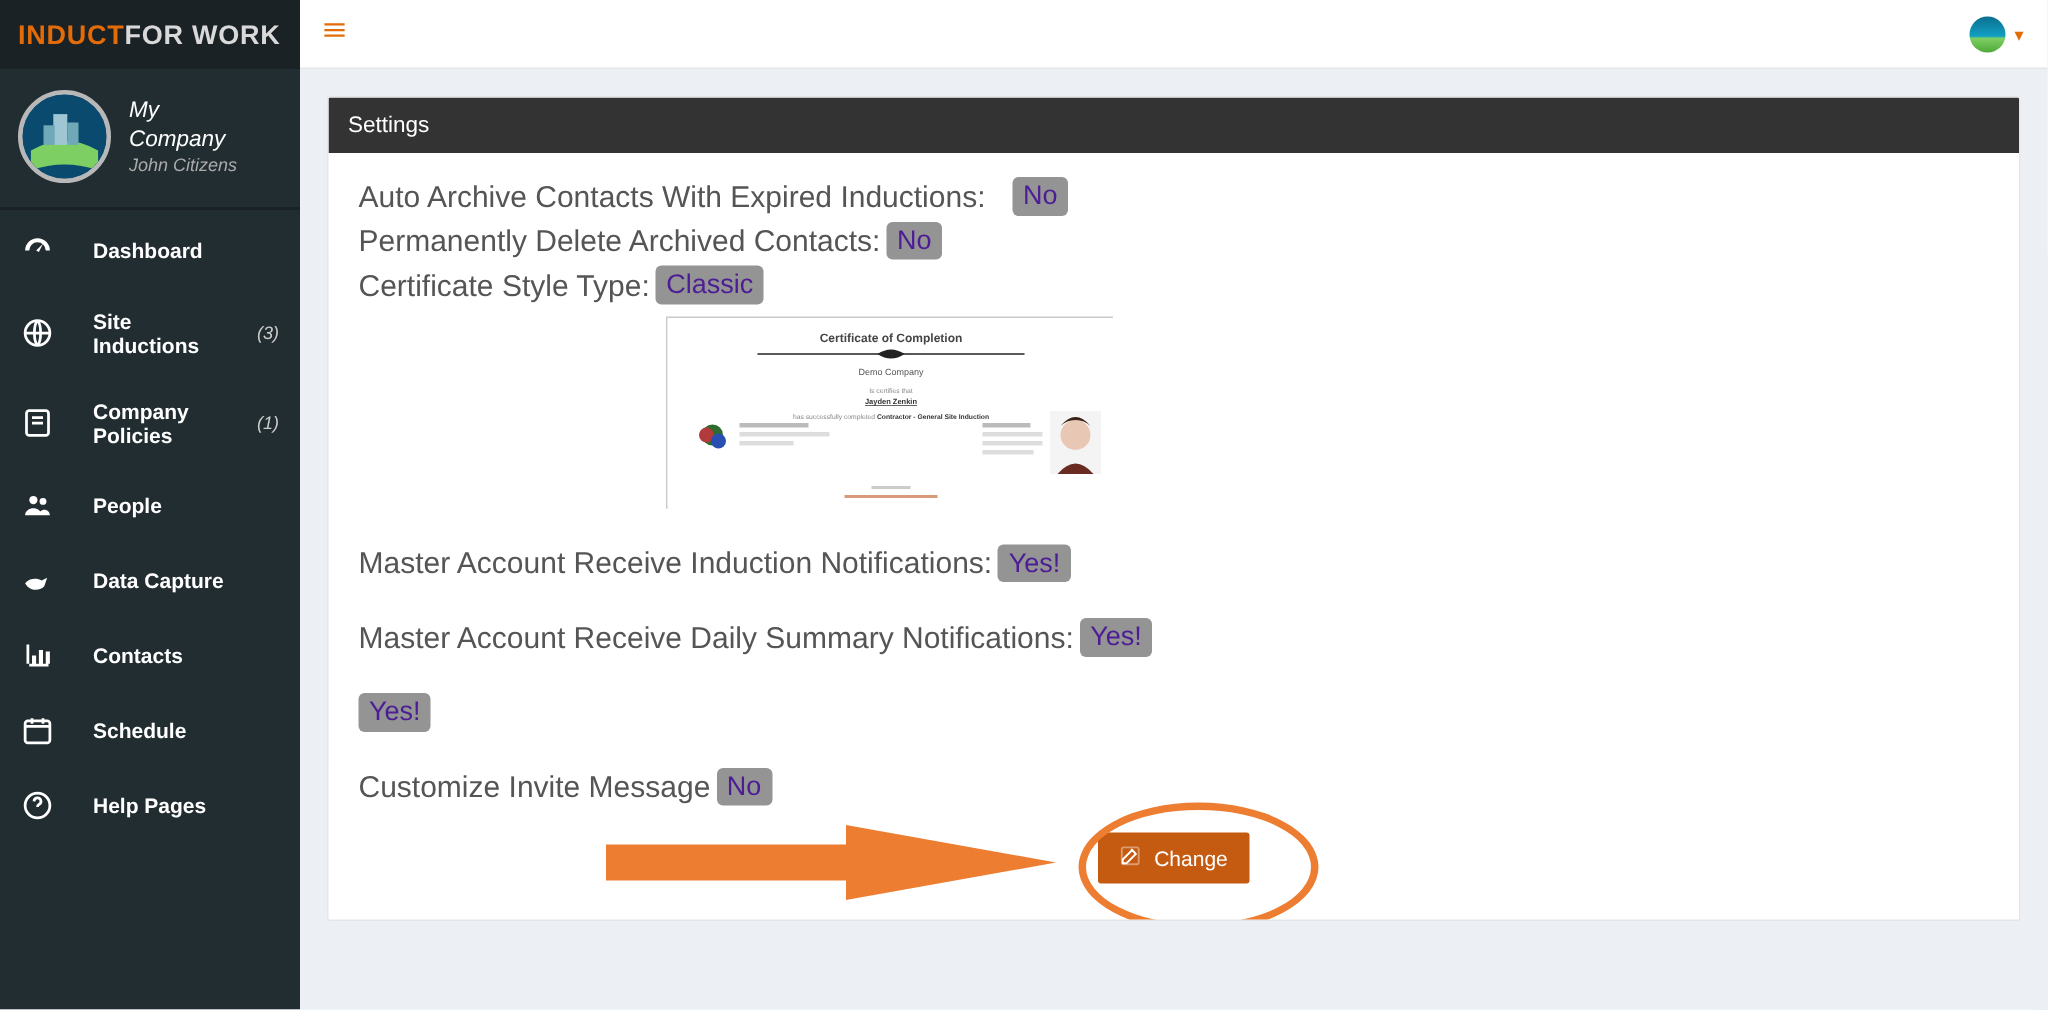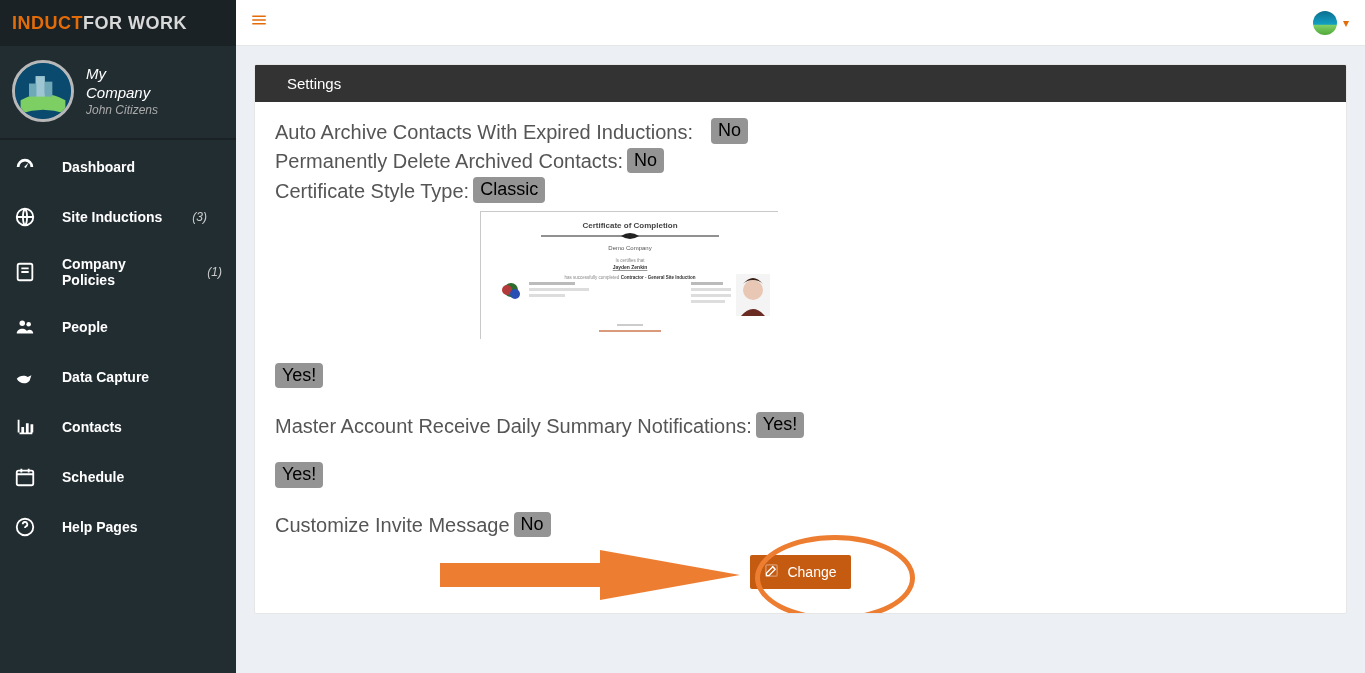--- a/index.html
+++ b/index.html
@@ -10,21 +10,21 @@
     height: 100%;
     overflow: hidden;
   }
   .app {
     display: flex;
     width: 100%;
     height: 100vh;
   }
   
   .sidebar {
-    width: 236px;
+    width: 200px;
     background: #222d32;
     color: #fff;
     flex-shrink: 0;
     display: flex;
     flex-direction: column;
   }
   .brand {
     background: #1a2226;
     height: 46px;
     display: flex;
@@ -141,21 +141,21 @@
   .panel {
     background: #fff;
     border: 1px solid #e6e6e6;
     border-radius: 2px;
     overflow: hidden;
     margin-bottom: 16px;
   }
   .panel-header {
     background: #333;
     color: #fff;
-    padding: 10px 32px;
+    padding: 10px 13px;
     font-size: 15px;
   }
   .panel-body {
     padding: 16px 20px 24px 20px;
     position: relative;
   }
 
   .setting-row {
     display: flex;
     align-items: flex-end;
@@ -167,21 +167,21 @@
   .setting-row.spaced { margin-top: 24px; }
   .setting-label {
     font-size: 20px;
     color: #555;
   }
   .badge {
     display: inline-block;
     padding: 2px 7px;
     border-radius: 4px;
     background: #949494;
-    color: #000000;
+    color: #4c1d95;
     font-size: 18px;
     line-height: 1.2;
   }
 
   .cert-preview {
     width: 298px;
     height: 128px;
     border: 1px solid #c9c9c9;
     margin: 2px 0 0 205px;
   }
@@ -401,20 +401,21 @@
               <circle cx="272" cy="78" r="10" fill="#e9c7b5"></circle>
               <path d="M260 104 Q272 90 284 104 Z" fill="#6a2b23"></path>
               <path d="M262 72 Q272 60 282 72 Q278 68 272 68 Q266 68 262 72" fill="#3a1f16"></path>
 
               <rect x="136" y="112" width="26" height="2" fill="#ccc"></rect>
               <rect x="118" y="118" width="62" height="2" fill="#d89a7a"></rect>
             </svg>
           </div>
 
           <div class="setting-row spaced">
+            <span class="setting-label">Master Account Receive Induction Notifications:</span>
             <span class="badge">Yes!</span>
           </div>
 
           <div class="setting-row spaced">
             <span class="setting-label">Master Account Receive Daily Summary Notifications:</span>
             <span class="badge">Yes!</span>
           </div>
 
           <div class="setting-row spaced">
             <span class="badge">Yes!</span>

